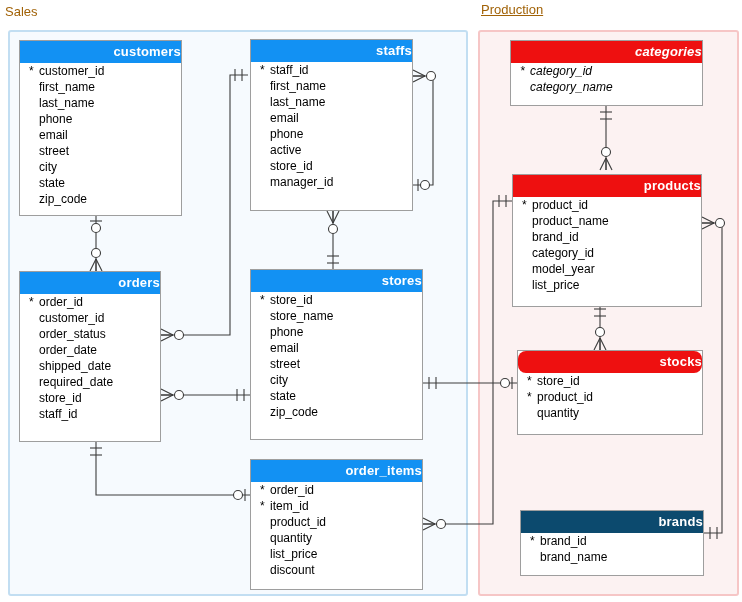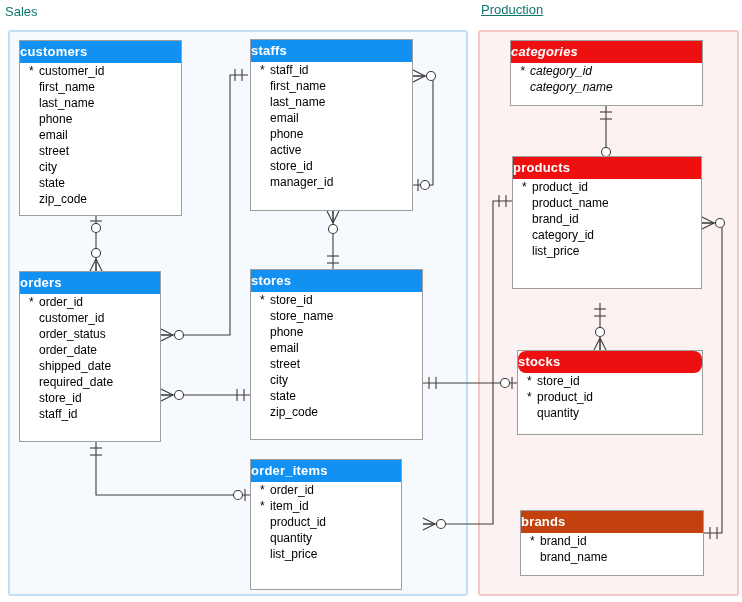--- a/index.html
+++ b/index.html
@@ -1,29 +1,29 @@
 <!DOCTYPE html>
 <html><head>
 <meta charset="utf-8">
 <style>
   html,body{margin:0;padding:0;background:#fff;}
   .stage{
     position:relative;width:742px;height:602px;background:#ffffff;
     font-family:"Liberation Sans",sans-serif;overflow:hidden;
   }
-  .group-label{position:absolute;font-size:13px;color:#0f766e;}
+  .group-label{position:absolute;font-size:13px;color:#a16207;}
   #label-sales{left:5px;top:4px;}
   #label-production{left:481px;top:2px;text-decoration:underline;}
   .panel{position:absolute;border-radius:3px;box-sizing:border-box;border:2px solid transparent;}
   .tbl{
     position:absolute;background:#ffffff;border:1px solid #9e9e9e;
     box-sizing:border-box;z-index:2;cursor:default;
   }
   .tbl-header{
-    height:22px;line-height:22px;text-align:left;color:#ffffff;
+    height:22px;line-height:22px;text-align:right;color:#ffffff;
     font-weight:bold;font-size:13px;letter-spacing:.2px;
   }
   .frow{
     height:16px;line-height:16px;font-size:12px;color:#000;
     position:relative;padding-left:19px;white-space:nowrap;
   }
   .fkey{position:absolute;left:9px;top:0;}
   #wires{position:absolute;left:0;top:0;z-index:1;pointer-events:none;}
 </style>
 </head>
@@ -180,56 +180,58 @@
           <div class="frow"><span class="fkey">*</span><span>store_id</span></div>
           <div class="frow"><span>store_name</span></div>
           <div class="frow"><span>phone</span></div>
           <div class="frow"><span>email</span></div>
           <div class="frow"><span>street</span></div>
           <div class="frow"><span>city</span></div>
           <div class="frow"><span>state</span></div>
           <div class="frow"><span>zip_code</span></div>
         </div>
       </div>
-      <div class="tbl" style="left: 250px; top: 459px; width: 152px; height: 131px;">
+      <div class="tbl" style="left: 250px; top: 459px; width: 173px; height: 131px;">
         <div class="tbl-header" style="background: rgb(18, 145, 243);">order_items</div>
         <div>
           <div class="frow"><span class="fkey">*</span><span>order_id</span></div>
           <div class="frow"><span class="fkey">*</span><span>item_id</span></div>
           <div class="frow"><span>product_id</span></div>
           <div class="frow"><span>quantity</span></div>
           <div class="frow"><span>list_price</span></div>
+          <div class="frow"><span>discount</span></div>
         </div>
       </div>
       <div class="tbl" style="left: 510px; top: 40px; width: 193px; height: 66px; font-style: italic;">
         <div class="tbl-header" style="background: rgb(238, 16, 16);">categories</div>
         <div>
           <div class="frow"><span class="fkey">*</span><span>category_id</span></div>
           <div class="frow"><span>category_name</span></div>
         </div>
       </div>
-      <div class="tbl" style="left: 512px; top: 156px; width: 190px; height: 133px;">
+      <div class="tbl" style="left: 512px; top: 174px; width: 190px; height: 133px;">
         <div class="tbl-header" style="background: rgb(238, 16, 16);">products</div>
         <div>
           <div class="frow"><span class="fkey">*</span><span>product_id</span></div>
           <div class="frow"><span>product_name</span></div>
           <div class="frow"><span>brand_id</span></div>
           <div class="frow"><span>category_id</span></div>
+          <div class="frow"><span>model_year</span></div>
           <div class="frow"><span>list_price</span></div>
         </div>
       </div>
       <div class="tbl" style="left: 517px; top: 350px; width: 186px; height: 85px;">
         <div class="tbl-header" style="background: rgb(238, 16, 16); border-radius: 8px;">stocks</div>
         <div>
           <div class="frow"><span class="fkey">*</span><span>store_id</span></div>
           <div class="frow"><span class="fkey">*</span><span>product_id</span></div>
           <div class="frow"><span>quantity</span></div>
         </div>
       </div>
       <div class="tbl" style="left: 520px; top: 510px; width: 184px; height: 66px;">
-        <div class="tbl-header" style="background: #c2410c;">brands</div>
+        <div class="tbl-header" style="background: #0c4a6e;">brands</div>
         <div>
           <div class="frow"><span class="fkey">*</span><span>brand_id</span></div>
           <div class="frow"><span>brand_name</span></div>
         </div>
       </div>
     </div>
 </div>
 
 </body></html>

